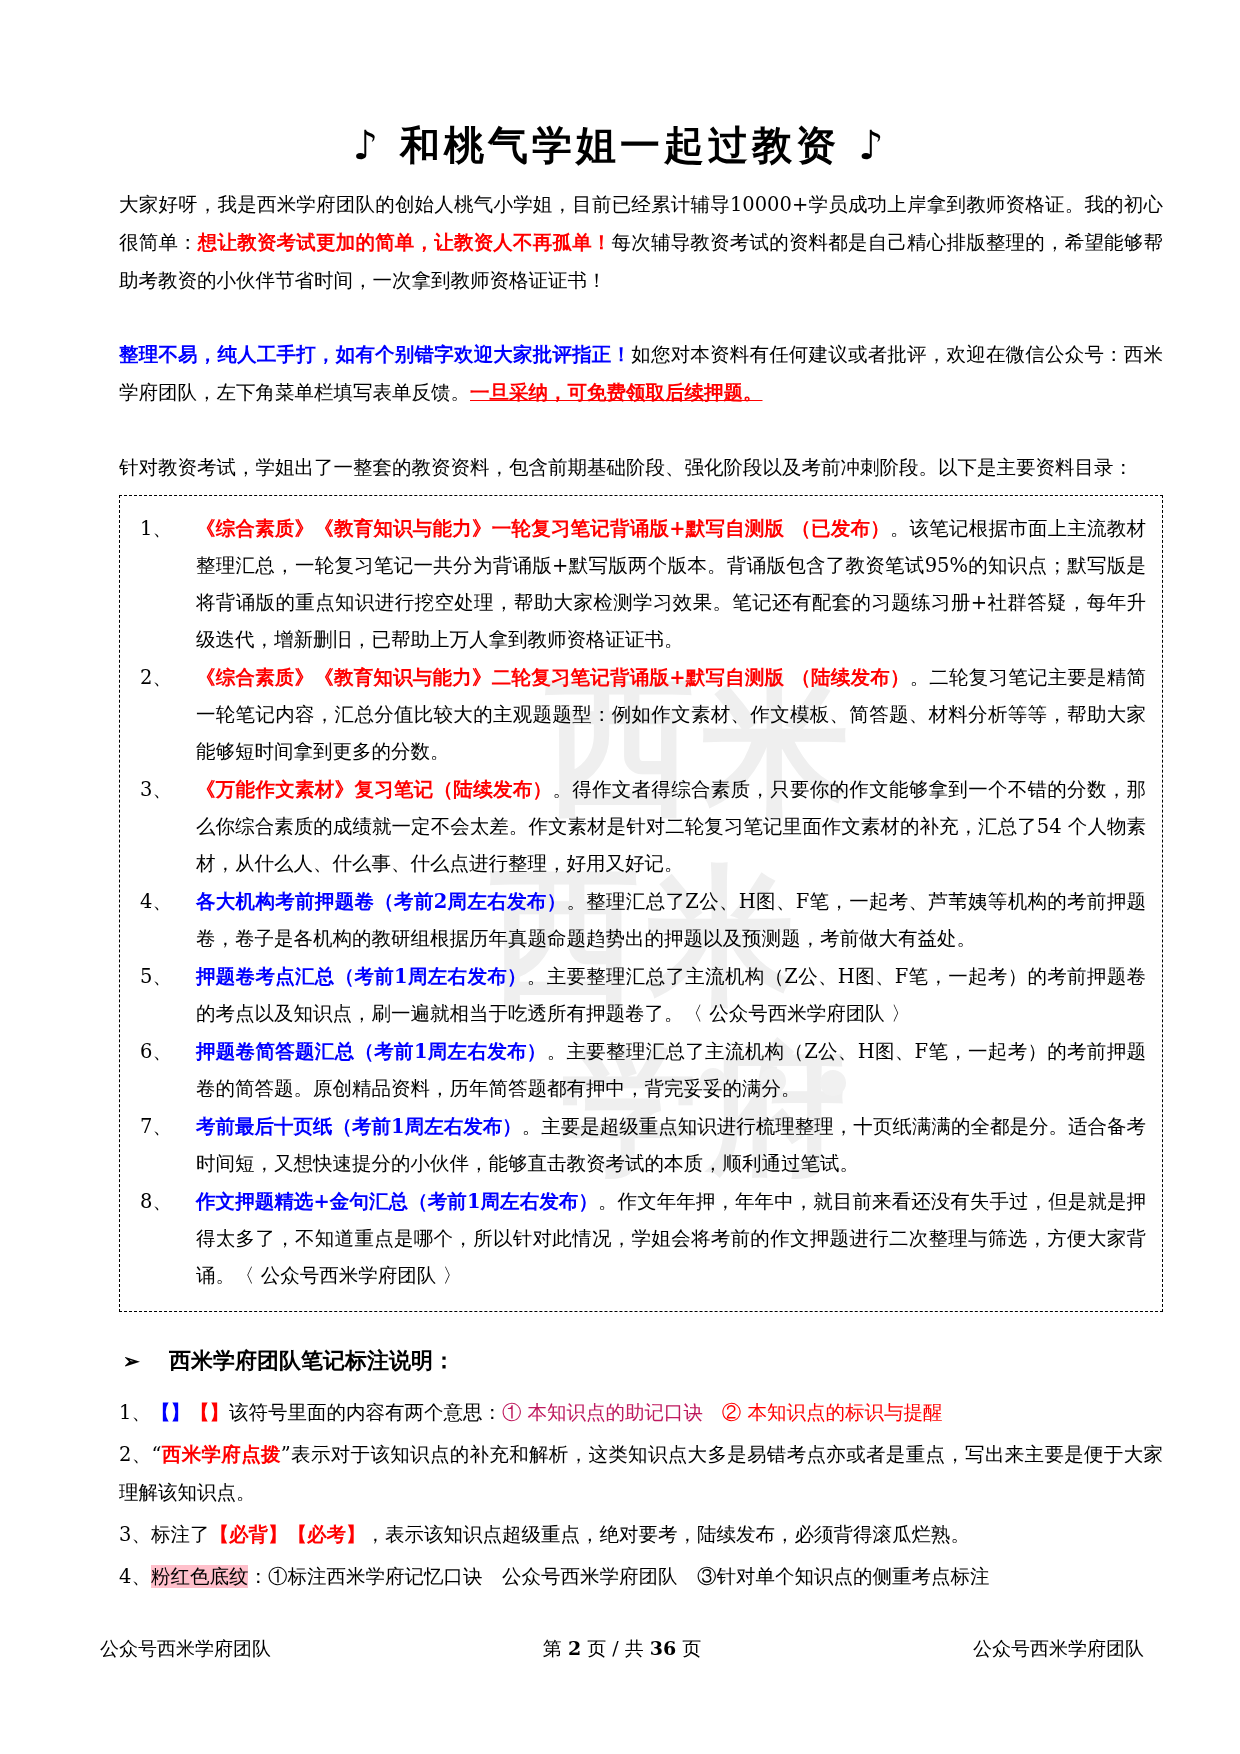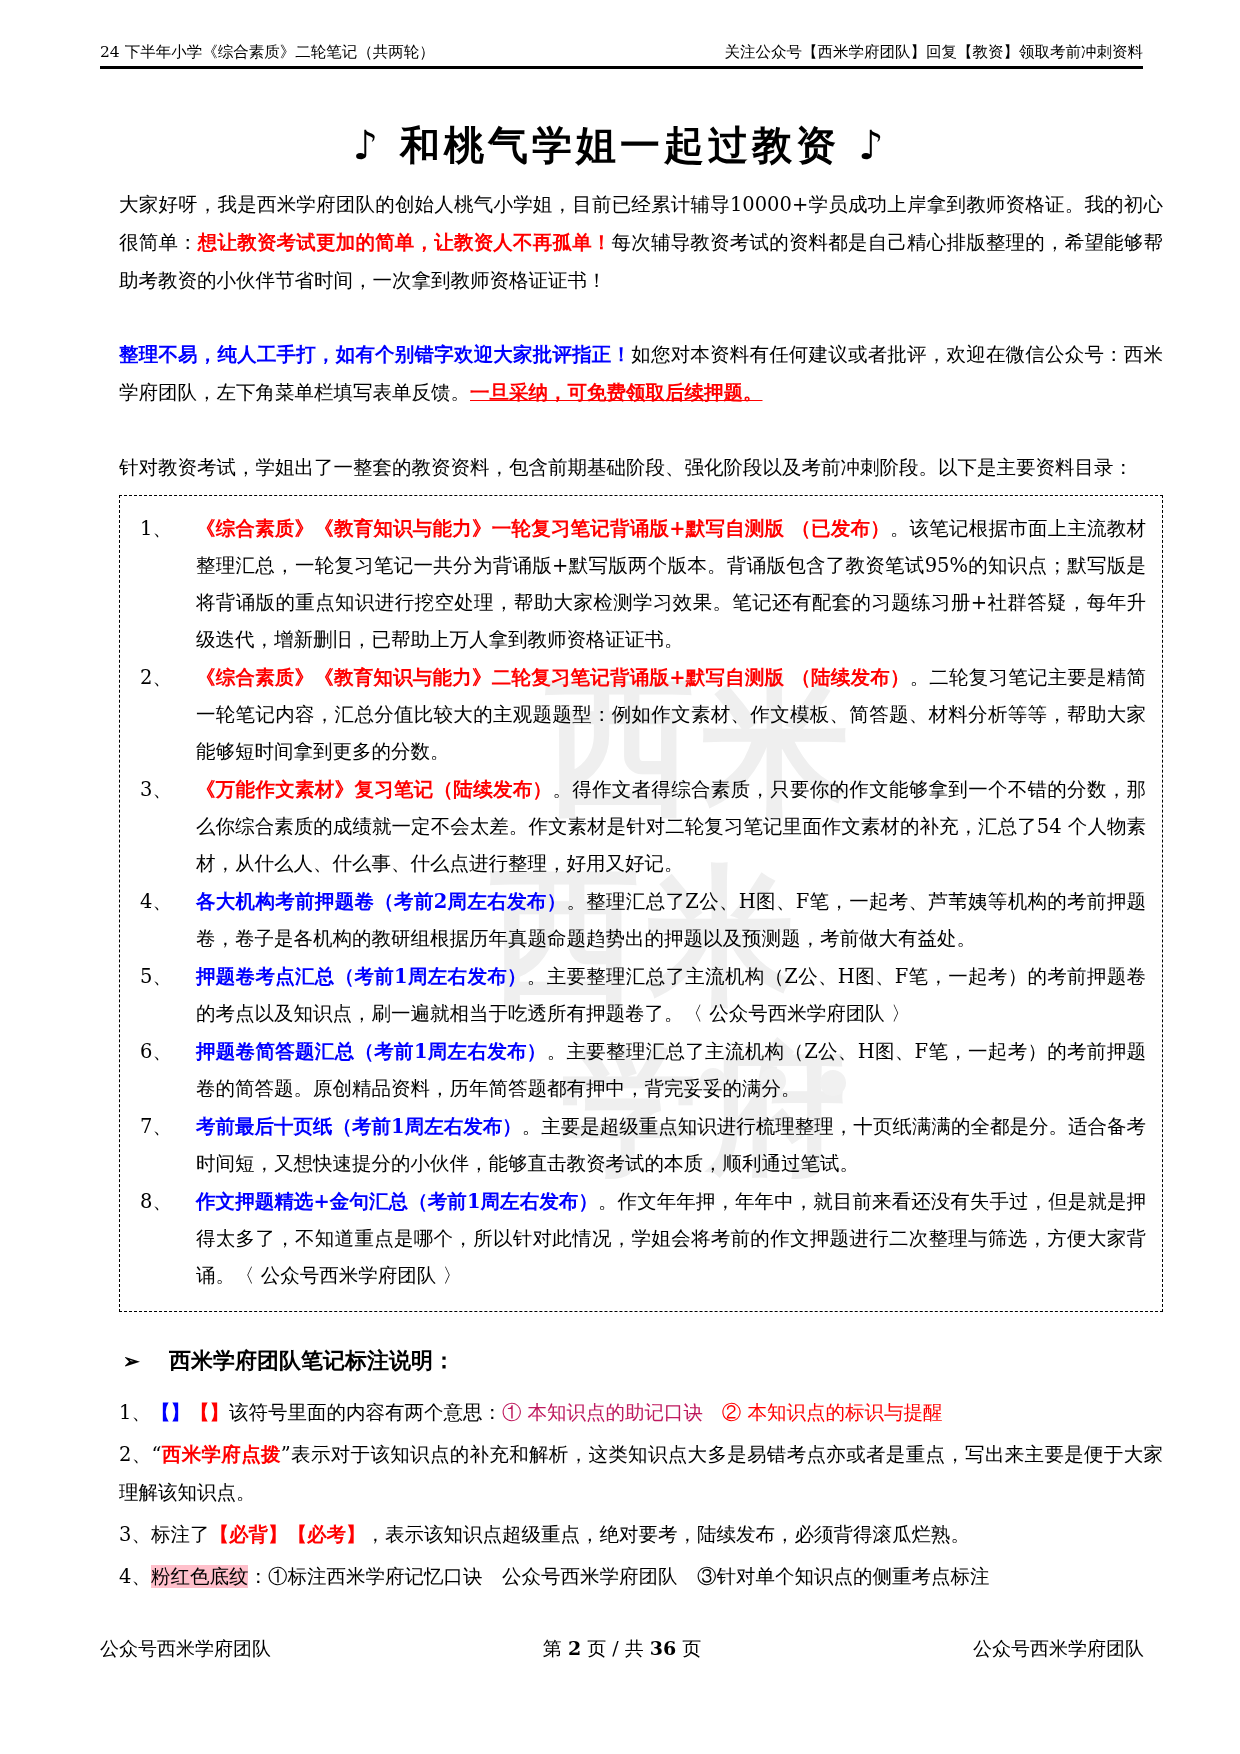--- a/index.html
+++ b/index.html
@@ -193,27 +193,20 @@
 
   <div class="watermark">
     <div class="wm-text wm-1">西米</div>
     <div class="wm-text wm-2">西米</div>
     <div class="wm-text wm-3">学府</div>
     <div class="wm-dot" style="left:700px;top:1060px;"></div>
     <div class="wm-dot" style="left:760px;top:1060px;"></div>
     <div class="wm-dot" style="left:820px;top:1062px;"></div>
   </div>
 
-  <div class="header">
-    <div class="header-row">
-      <div class="header-left">24 下半年小学《综合素质》二轮笔记（共两轮）</div>
-      <div class="header-right">关注公众号【西米学府团队】回复【教资】领取考前冲刺资料</div>
-    </div>
-    <div class="header-rule"></div>
-  </div>
 
   <div class="doc-title">♪ 和桃气学姐一起过教资 ♪</div>
 
   <div class="content">
 
     <p class="para"><span>大家好呀，我是西米学府团队的创始人桃气小学姐，目前已经累计辅导10000+学员成功上岸拿到教师资格证。我的初心很简单：</span><span class="red">想让教资考试更加的简单，让教资人不再孤单！</span><span>每次辅导教资考试的资料都是自己精心排版整理的，希望能够帮助考教资的小伙伴节省时间，一次拿到教师资格证证书！</span></p>
 
     <div class="gap-md"></div>
 
     <p class="para"><span class="blue">整理不易，纯人工手打，如有个别错字欢迎大家批评指正！</span><span>如您对本资料有任何建议或者批评，欢迎在微信公众号：西米学府团队，左下角菜单栏填写表单反馈。</span><span class="red u">一旦采纳，可免费领取后续押题。</span></p>

